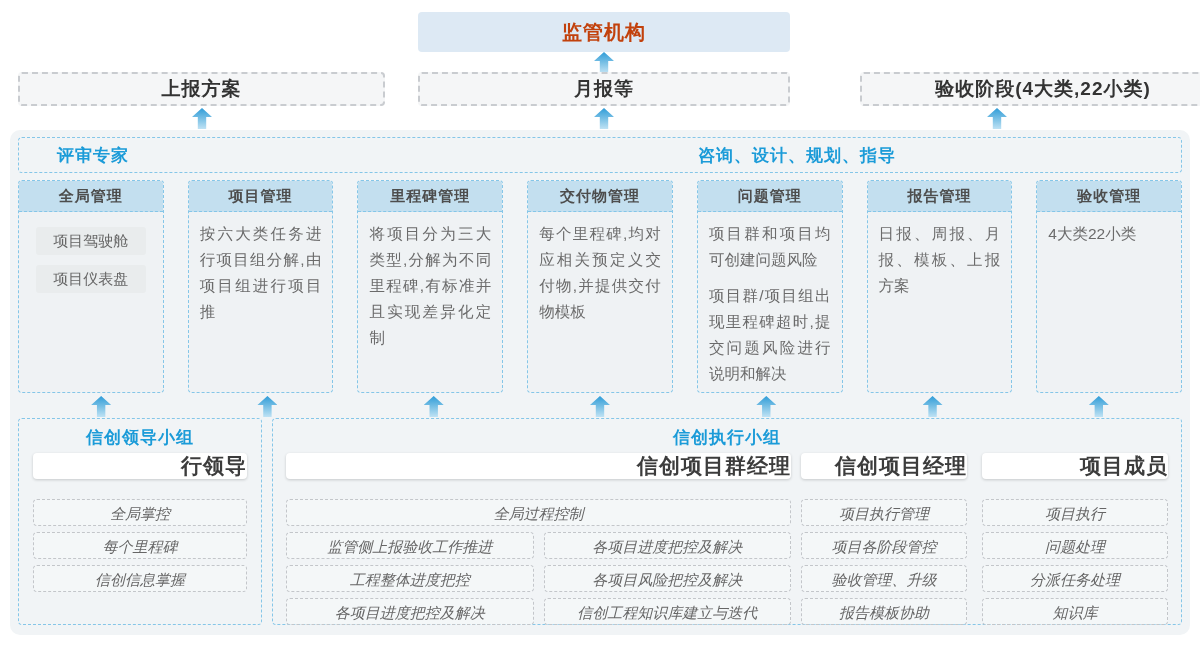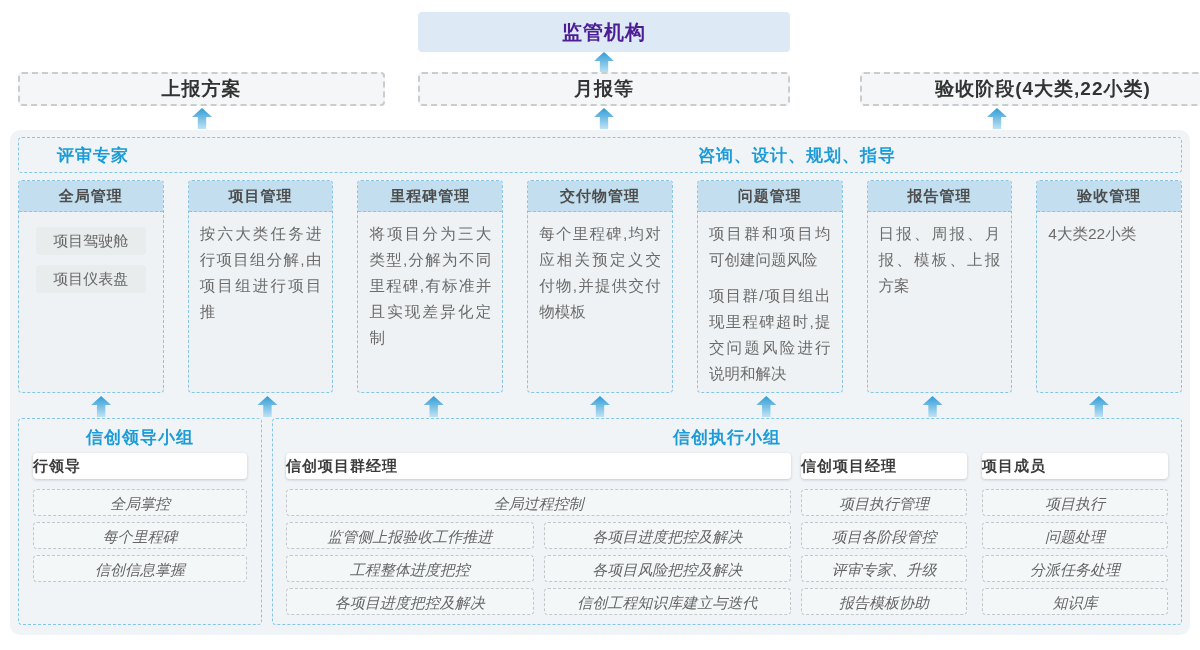--- a/index.html
+++ b/index.html
@@ -7,21 +7,21 @@
     width:1200px;height:650px;position:relative;overflow:hidden;
     font-family:"Liberation Sans","DejaVu Sans",sans-serif;
     -webkit-font-smoothing:antialiased;
   }
   .abs{position:absolute;}
 
   
   .regulator{
     left:418px;top:12px;width:372px;height:40px;
     background:#dde9f4;border-radius:4px;
-    color:#4c1d95;font-weight:bold;font-size:20px;
+    color:#c2410c;font-weight:bold;font-size:20px;
     display:flex;align-items:center;justify-content:center;
     letter-spacing:1px;
   }
 
   
   .report-box{
     top:72px;height:34px;
     background:#f5f6f7;border:2px dashed #c9ccd0;border-radius:4px;
     color:#333333;font-weight:bold;font-size:19px;
     display:flex;align-items:center;justify-content:center;
@@ -73,22 +73,22 @@
 
   
   .bottom{left:8px;top:288px;width:1164px;height:207px;display:flex;}
   .group{background:transparent;}
   .leader-group{width:244px;flex:0 0 244px;}
   .exec-group{flex:1;margin-left:10px;}
   .group-title{height:34px;line-height:38px;text-align:center;}
   .role-box{
     height:26px;line-height:26px;background:#ffffff;border-radius:4px;
     box-shadow:0 1px 3px rgba(0,0,0,0.18);
-    text-align:left;font-weight:bold;font-size:15px;color:#3c3c3c;
-    margin-bottom:10px;letter-spacing:1px;
+    text-align:right;font-weight:bold;font-size:21px;color:#3c3c3c;
+    margin-bottom:20px;letter-spacing:1px;
   }
   .ditem{
     height:27px;line-height:27px;border:1px dashed #c3c6ca;border-radius:4px;
     text-align:center;font-size:15px;color:#666666;margin-bottom:6px;
     box-sizing:border-box;background:rgba(255,255,255,0.25);font-style:italic;
   }
   .leader-inner{padding:0 14px;}
   .exec-inner{padding:0 13px;display:flex;}
   .exec-col-a{width:505px;flex:0 0 505px;}
   .exec-col-b{width:166px;flex:0 0 166px;margin-left:10px;}
@@ -216,21 +216,21 @@
           </div>
           <div class="pair">
             <div class="ditem">各项目进度把控及解决</div>
             <div class="ditem">信创工程知识库建立与迭代</div>
           </div>
         </div>
         <div class="exec-col-b">
           <div class="role-box">信创项目经理</div>
           <div class="ditem">项目执行管理</div>
           <div class="ditem">项目各阶段管控</div>
-          <div class="ditem">评审专家、升级</div>
+          <div class="ditem">验收管理、升级</div>
           <div class="ditem">报告模板协助</div>
         </div>
         <div class="exec-col-c">
           <div class="role-box">项目成员</div>
           <div class="ditem">项目执行</div>
           <div class="ditem">问题处理</div>
           <div class="ditem">分派任务处理</div>
           <div class="ditem">知识库</div>
         </div>
       </div>

